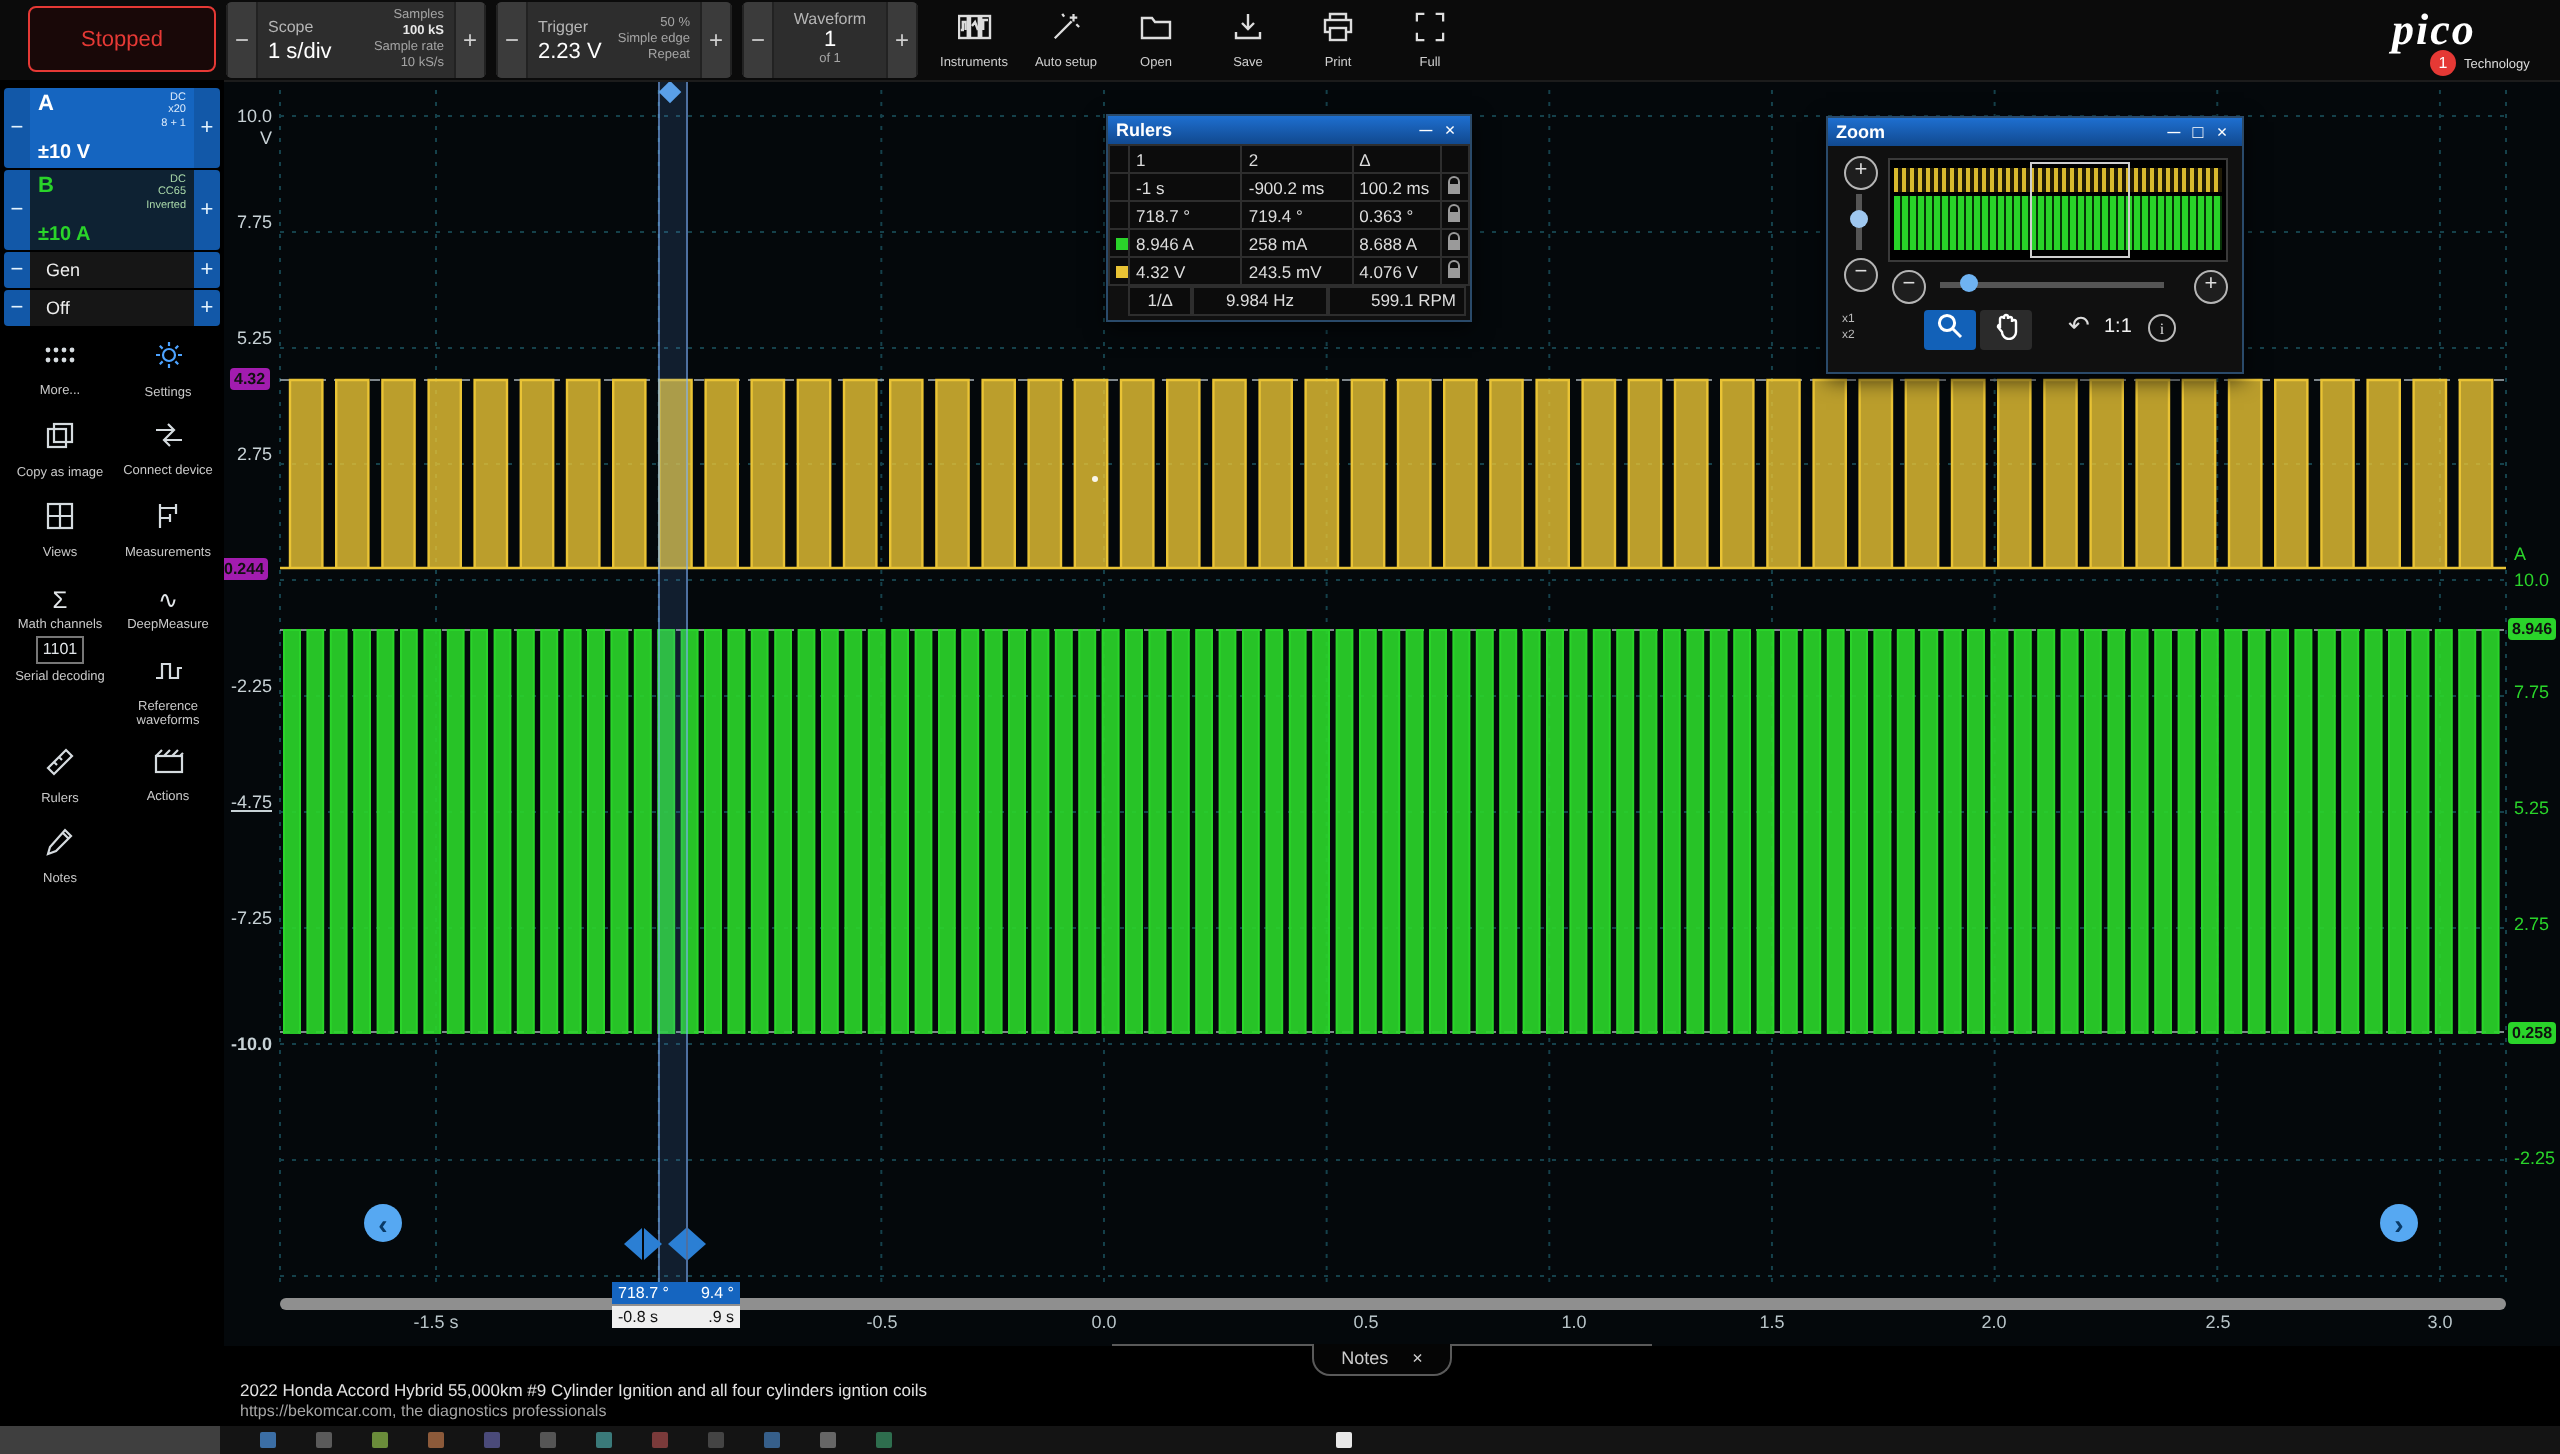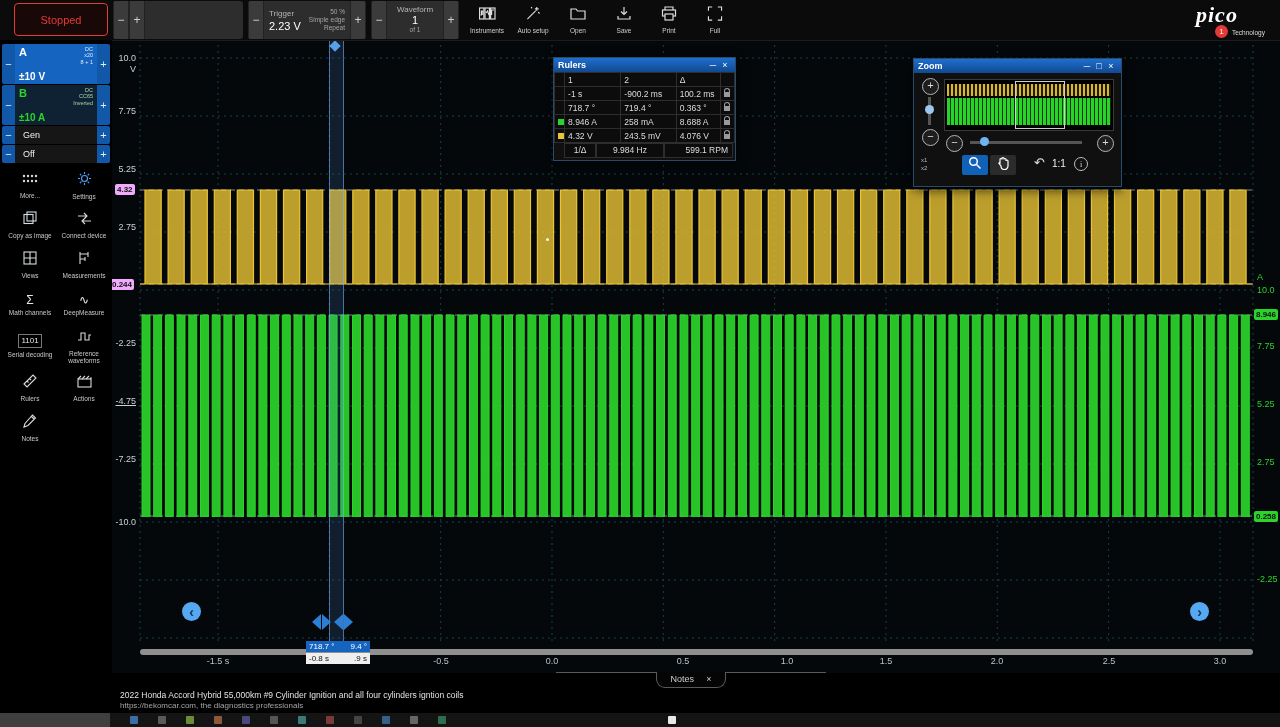--- a/index.html
+++ b/index.html
@@ -38,21 +38,21 @@
   .tool .tlabel{font-size:6.5px;color:#c9c9c9;text-align:center;line-height:1.1;white-space:nowrap;}
   .tool svg{stroke:#d5dbdf;fill:none;stroke-width:1.1;}
   .tool .glyph{font-size:12px;color:#e2e6e9;line-height:12px;}
   
   #scopebg{position:absolute;left:112px;top:40px;width:1168px;height:633px;background:#04080b;z-index:0;}
   #scope-svg{position:absolute;left:0;top:0;z-index:1;pointer-events:none;}
   .llab{position:absolute;left:108px;width:28px;text-align:right;font-size:9px;color:#c8d2d6;z-index:3;}
   .rlab{position:absolute;left:1257px;font-size:9px;color:#2ad42a;z-index:3;}
   .tlab{position:absolute;top:656px;font-size:9px;color:#b8c4c8;transform:translateX(-50%);z-index:3;}
   .badge{position:absolute;font-size:8px;font-weight:bold;color:#101010;text-align:center;border-radius:2px;height:11px;line-height:11px;padding:0 2px;z-index:3;}
-  .badge-y{background:#f0abfc;}
+  .badge-y{background:#a21caf;}
   .badge-g{background:#2ad42a;}
   .trigband{position:absolute;left:329px;top:40px;width:13px;height:601px;background:rgba(90,150,230,.16);
      border-left:1px solid rgba(130,180,255,.55);border-right:1px solid rgba(130,180,255,.55);z-index:2;}
   .trigtop{position:absolute;left:331px;top:42px;width:8px;height:8px;background:#5aa0e8;transform:rotate(45deg);z-index:3;}
   .tri{position:absolute;width:0;height:0;border-top:8px solid transparent;border-bottom:8px solid transparent;z-index:3;}
   .tri-l{border-right:9px solid #2b7fd4;}
   .tri-r{border-left:9px solid #2b7fd4;}
   .rl1{position:absolute;left:306px;top:641px;width:58px;height:11px;background:#1565c0;color:#fff;font-size:8px;
       display:flex;justify-content:space-between;align-items:center;padding:0 3px;z-index:4;}
   .rl2{position:absolute;left:306px;top:653px;width:58px;height:11px;background:#efefef;color:#111;font-size:8px;
@@ -142,20 +142,32 @@
       <path d="M145.0 284 L145.0 190 L161.2 190 L161.2 284 M168.1 284 L168.1 190 L184.2 190 L184.2 284 M191.2 284 L191.2 190 L207.3 190 L207.3 284 M214.3 284 L214.3 190 L230.4 190 L230.4 284 M237.3 284 L237.3 190 L253.5 190 L253.5 284 M260.4 284 L260.4 190 L276.6 190 L276.6 284 M283.5 284 L283.5 190 L299.7 190 L299.7 284 M306.6 284 L306.6 190 L322.7 190 L322.7 284 M329.7 284 L329.7 190 L345.8 190 L345.8 284 M352.8 284 L352.8 190 L368.9 190 L368.9 284 M375.8 284 L375.8 190 L392.0 190 L392.0 284 M398.9 284 L398.9 190 L415.1 190 L415.1 284 M422.0 284 L422.0 190 L438.2 190 L438.2 284 M445.1 284 L445.1 190 L461.2 190 L461.2 284 M468.2 284 L468.2 190 L484.3 190 L484.3 284 M491.3 284 L491.3 190 L507.4 190 L507.4 284 M514.3 284 L514.3 190 L530.5 190 L530.5 284 M537.4 284 L537.4 190 L553.6 190 L553.6 284 M560.5 284 L560.5 190 L576.7 190 L576.7 284 M583.6 284 L583.6 190 L599.7 190 L599.7 284 M606.7 284 L606.7 190 L622.8 190 L622.8 284 M629.8 284 L629.8 190 L645.9 190 L645.9 284 M652.8 284 L652.8 190 L669.0 190 L669.0 284 M675.9 284 L675.9 190 L692.1 190 L692.1 284 M699.0 284 L699.0 190 L715.2 190 L715.2 284 M722.1 284 L722.1 190 L738.2 190 L738.2 284 M745.2 284 L745.2 190 L761.3 190 L761.3 284 M768.3 284 L768.3 190 L784.4 190 L784.4 284 M791.3 284 L791.3 190 L807.5 190 L807.5 284 M814.4 284 L814.4 190 L830.6 190 L830.6 284 M837.5 284 L837.5 190 L853.7 190 L853.7 284 M860.6 284 L860.6 190 L876.7 190 L876.7 284 M883.7 284 L883.7 190 L899.8 190 L899.8 284 M906.8 284 L906.8 190 L922.9 190 L922.9 284 M929.8 284 L929.8 190 L946.0 190 L946.0 284 M952.9 284 L952.9 190 L969.1 190 L969.1 284 M976.0 284 L976.0 190 L992.2 190 L992.2 284 M999.1 284 L999.1 190 L1015.2 190 L1015.2 284 M1022.2 284 L1022.2 190 L1038.3 190 L1038.3 284 M1045.3 284 L1045.3 190 L1061.4 190 L1061.4 284 M1068.3 284 L1068.3 190 L1084.5 190 L1084.5 284 M1091.4 284 L1091.4 190 L1107.6 190 L1107.6 284 M1114.5 284 L1114.5 190 L1130.7 190 L1130.7 284 M1137.6 284 L1137.6 190 L1153.7 190 L1153.7 284 M1160.7 284 L1160.7 190 L1176.8 190 L1176.8 284 M1183.8 284 L1183.8 190 L1199.9 190 L1199.9 284 M1206.8 284 L1206.8 190 L1223.0 190 L1223.0 284 M1229.9 284 L1229.9 190 L1246.1 190 L1246.1 284 " stroke="#eac435" fill="rgba(234,196,53,0.8)" stroke-width="1.2"></path>
       <line x1="140" y1="284" x2="1253" y2="284" stroke="#eac435" stroke-width="1.2"></line>
       <path d="M142.0 517 L142.0 315 L150.0 315 L150.0 517 M153.7 517 L153.7 315 L161.6 315 L161.6 517 M165.4 517 L165.4 315 L173.3 315 L173.3 517 M177.1 517 L177.1 315 L185.0 315 L185.0 517 M188.8 517 L188.8 315 L196.7 315 L196.7 517 M200.5 517 L200.5 315 L208.4 315 L208.4 517 M212.2 517 L212.2 315 L220.1 315 L220.1 517 M223.9 517 L223.9 315 L231.8 315 L231.8 517 M235.6 517 L235.6 315 L243.5 315 L243.5 517 M247.3 517 L247.3 315 L255.2 315 L255.2 517 M258.9 517 L258.9 315 L266.9 315 L266.9 517 M270.6 517 L270.6 315 L278.6 315 L278.6 517 M282.3 517 L282.3 315 L290.3 315 L290.3 517 M294.0 517 L294.0 315 L302.0 315 L302.0 517 M305.7 517 L305.7 315 L313.7 315 L313.7 517 M317.4 517 L317.4 315 L325.4 315 L325.4 517 M329.1 517 L329.1 315 L337.1 315 L337.1 517 M340.8 517 L340.8 315 L348.8 315 L348.8 517 M352.5 517 L352.5 315 L360.5 315 L360.5 517 M364.2 517 L364.2 315 L372.2 315 L372.2 517 M375.9 517 L375.9 315 L383.8 315 L383.8 517 M387.6 517 L387.6 315 L395.5 315 L395.5 517 M399.3 517 L399.3 315 L407.2 315 L407.2 517 M411.0 517 L411.0 315 L418.9 315 L418.9 517 M422.7 517 L422.7 315 L430.6 315 L430.6 517 M434.4 517 L434.4 315 L442.3 315 L442.3 517 M446.1 517 L446.1 315 L454.0 315 L454.0 517 M457.8 517 L457.8 315 L465.7 315 L465.7 517 M469.5 517 L469.5 315 L477.4 315 L477.4 517 M481.1 517 L481.1 315 L489.1 315 L489.1 517 M492.8 517 L492.8 315 L500.8 315 L500.8 517 M504.5 517 L504.5 315 L512.5 315 L512.5 517 M516.2 517 L516.2 315 L524.2 315 L524.2 517 M527.9 517 L527.9 315 L535.9 315 L535.9 517 M539.6 517 L539.6 315 L547.6 315 L547.6 517 M551.3 517 L551.3 315 L559.3 315 L559.3 517 M563.0 517 L563.0 315 L571.0 315 L571.0 517 M574.7 517 L574.7 315 L582.7 315 L582.7 517 M586.4 517 L586.4 315 L594.4 315 L594.4 517 M598.1 517 L598.1 315 L606.0 315 L606.0 517 M609.8 517 L609.8 315 L617.7 315 L617.7 517 M621.5 517 L621.5 315 L629.4 315 L629.4 517 M633.2 517 L633.2 315 L641.1 315 L641.1 517 M644.9 517 L644.9 315 L652.8 315 L652.8 517 M656.6 517 L656.6 315 L664.5 315 L664.5 517 M668.3 517 L668.3 315 L676.2 315 L676.2 517 M680.0 517 L680.0 315 L687.9 315 L687.9 517 M691.7 517 L691.7 315 L699.6 315 L699.6 517 M703.3 517 L703.3 315 L711.3 315 L711.3 517 M715.0 517 L715.0 315 L723.0 315 L723.0 517 M726.7 517 L726.7 315 L734.7 315 L734.7 517 M738.4 517 L738.4 315 L746.4 315 L746.4 517 M750.1 517 L750.1 315 L758.1 315 L758.1 517 M761.8 517 L761.8 315 L769.8 315 L769.8 517 M773.5 517 L773.5 315 L781.5 315 L781.5 517 M785.2 517 L785.2 315 L793.2 315 L793.2 517 M796.9 517 L796.9 315 L804.9 315 L804.9 517 M808.6 517 L808.6 315 L816.6 315 L816.6 517 M820.3 517 L820.3 315 L828.2 315 L828.2 517 M832.0 517 L832.0 315 L839.9 315 L839.9 517 M843.7 517 L843.7 315 L851.6 315 L851.6 517 M855.4 517 L855.4 315 L863.3 315 L863.3 517 M867.1 517 L867.1 315 L875.0 315 L875.0 517 M878.8 517 L878.8 315 L886.7 315 L886.7 517 M890.5 517 L890.5 315 L898.4 315 L898.4 517 M902.2 517 L902.2 315 L910.1 315 L910.1 517 M913.9 517 L913.9 315 L921.8 315 L921.8 517 M925.5 517 L925.5 315 L933.5 315 L933.5 517 M937.2 517 L937.2 315 L945.2 315 L945.2 517 M948.9 517 L948.9 315 L956.9 315 L956.9 517 M960.6 517 L960.6 315 L968.6 315 L968.6 517 M972.3 517 L972.3 315 L980.3 315 L980.3 517 M984.0 517 L984.0 315 L992.0 315 L992.0 517 M995.7 517 L995.7 315 L1003.7 315 L1003.7 517 M1007.4 517 L1007.4 315 L1015.4 315 L1015.4 517 M1019.1 517 L1019.1 315 L1027.1 315 L1027.1 517 M1030.8 517 L1030.8 315 L1038.8 315 L1038.8 517 M1042.5 517 L1042.5 315 L1050.4 315 L1050.4 517 M1054.2 517 L1054.2 315 L1062.1 315 L1062.1 517 M1065.9 517 L1065.9 315 L1073.8 315 L1073.8 517 M1077.6 517 L1077.6 315 L1085.5 315 L1085.5 517 M1089.3 517 L1089.3 315 L1097.2 315 L1097.2 517 M1101.0 517 L1101.0 315 L1108.9 315 L1108.9 517 M1112.7 517 L1112.7 315 L1120.6 315 L1120.6 517 M1124.4 517 L1124.4 315 L1132.3 315 L1132.3 517 M1136.1 517 L1136.1 315 L1144.0 315 L1144.0 517 M1147.7 517 L1147.7 315 L1155.7 315 L1155.7 517 M1159.4 517 L1159.4 315 L1167.4 315 L1167.4 517 M1171.1 517 L1171.1 315 L1179.1 315 L1179.1 517 M1182.8 517 L1182.8 315 L1190.8 315 L1190.8 517 M1194.5 517 L1194.5 315 L1202.5 315 L1202.5 517 M1206.2 517 L1206.2 315 L1214.2 315 L1214.2 517 M1217.9 517 L1217.9 315 L1225.9 315 L1225.9 517 M1229.6 517 L1229.6 315 L1237.6 315 L1237.6 517 M1241.3 517 L1241.3 315 L1249.3 315 L1249.3 517 " stroke="#2ad42a" fill="rgba(42,212,42,0.92)" stroke-width="1"></path>
     </svg>
 
   <div id="toolbar">
     <div class="stopped-btn">Stopped</div>
 
     <div class="tb-group" style="left:113px;width:130px;">
       <div class="tb-step">−</div>
+      <div class="tb-body">
+        <div class="tb-col">
+          <span class="tb-title">Scope</span>
+          <span class="tb-main">1 s/div</span>
+        </div>
+        <div class="tb-col" style="margin-left:auto;">
+          <span class="tb-tiny">Samples</span>
+          <span class="tb-tiny"><b>100 kS</b></span>
+          <span class="tb-tiny">Sample rate</span>
+          <span class="tb-tiny">10 kS/s</span>
+        </div>
+      </div>
       <div class="tb-step">+</div>
     </div>
 
     <div class="tb-group" style="left:248px;width:118px;">
       <div class="tb-step">−</div>
       <div class="tb-body">
         <div class="tb-col">
           <span class="tb-title">Trigger</span>
           <span class="tb-main">2.23 V</span>
         </div>
@@ -325,21 +337,21 @@
 
     <div class="tool" style="left:4px;top:247px;">
       <span class="glyph">Σ</span>
       <span class="tlabel">Math channels</span>
     </div>
     <div class="tool" style="left:58px;top:247px;">
       <span class="glyph">∿</span>
       <span class="tlabel">DeepMeasure</span>
     </div>
 
-    <div class="tool" style="left:4px;top:288px;">
+    <div class="tool" style="left:4px;top:272px;">
       <span class="glyph" style="font-size:8px;border:1px solid #777;padding:0 2px;">1101</span>
       <span class="tlabel">Serial decoding</span>
     </div>
     <div class="tool" style="left:58px;top:288px;">
       <span><svg width="15" height="12" viewBox="0 0 15 12">
             <path d="M1 9 h3 V2 h4 v7 h4 V4 h2"></path>
           </svg></span>
       <span class="tlabel" style="white-space:normal;width:50px;">Reference waveforms</span>
     </div>
 
@@ -366,21 +378,21 @@
   </div>
 
   <span class="llab" style="top:53px;">10.0</span>
   <span class="llab" style="top:64px;">V</span>
   <span class="llab" style="top:106px;">7.75</span>
   <span class="llab" style="top:164px;">5.25</span>
   <span class="llab" style="top:222px;">2.75</span>
   <span class="llab" style="top:338px;">-2.25</span>
   <span class="llab" style="top:396px;text-decoration:underline;">-4.75</span>
   <span class="llab" style="top:454px;">-7.25</span>
-  <span class="llab" style="top:517px;">-10.0</span>
+  <span class="llab" style="top:517px;font-weight:bold;">-10.0</span>
 
   <span class="rlab" style="top:272px;">A</span>
   <span class="rlab" style="top:285px;">10.0</span>
   <span class="rlab" style="top:341px;">7.75</span>
   <span class="rlab" style="top:399px;">5.25</span>
   <span class="rlab" style="top:457px;">2.75</span>
   <span class="rlab" style="top:574px;">-2.25</span>
 
   <span class="tlab" style="left:218px;">-1.5 s</span>
   <span class="tlab" style="left:441px;">-0.5</span>

